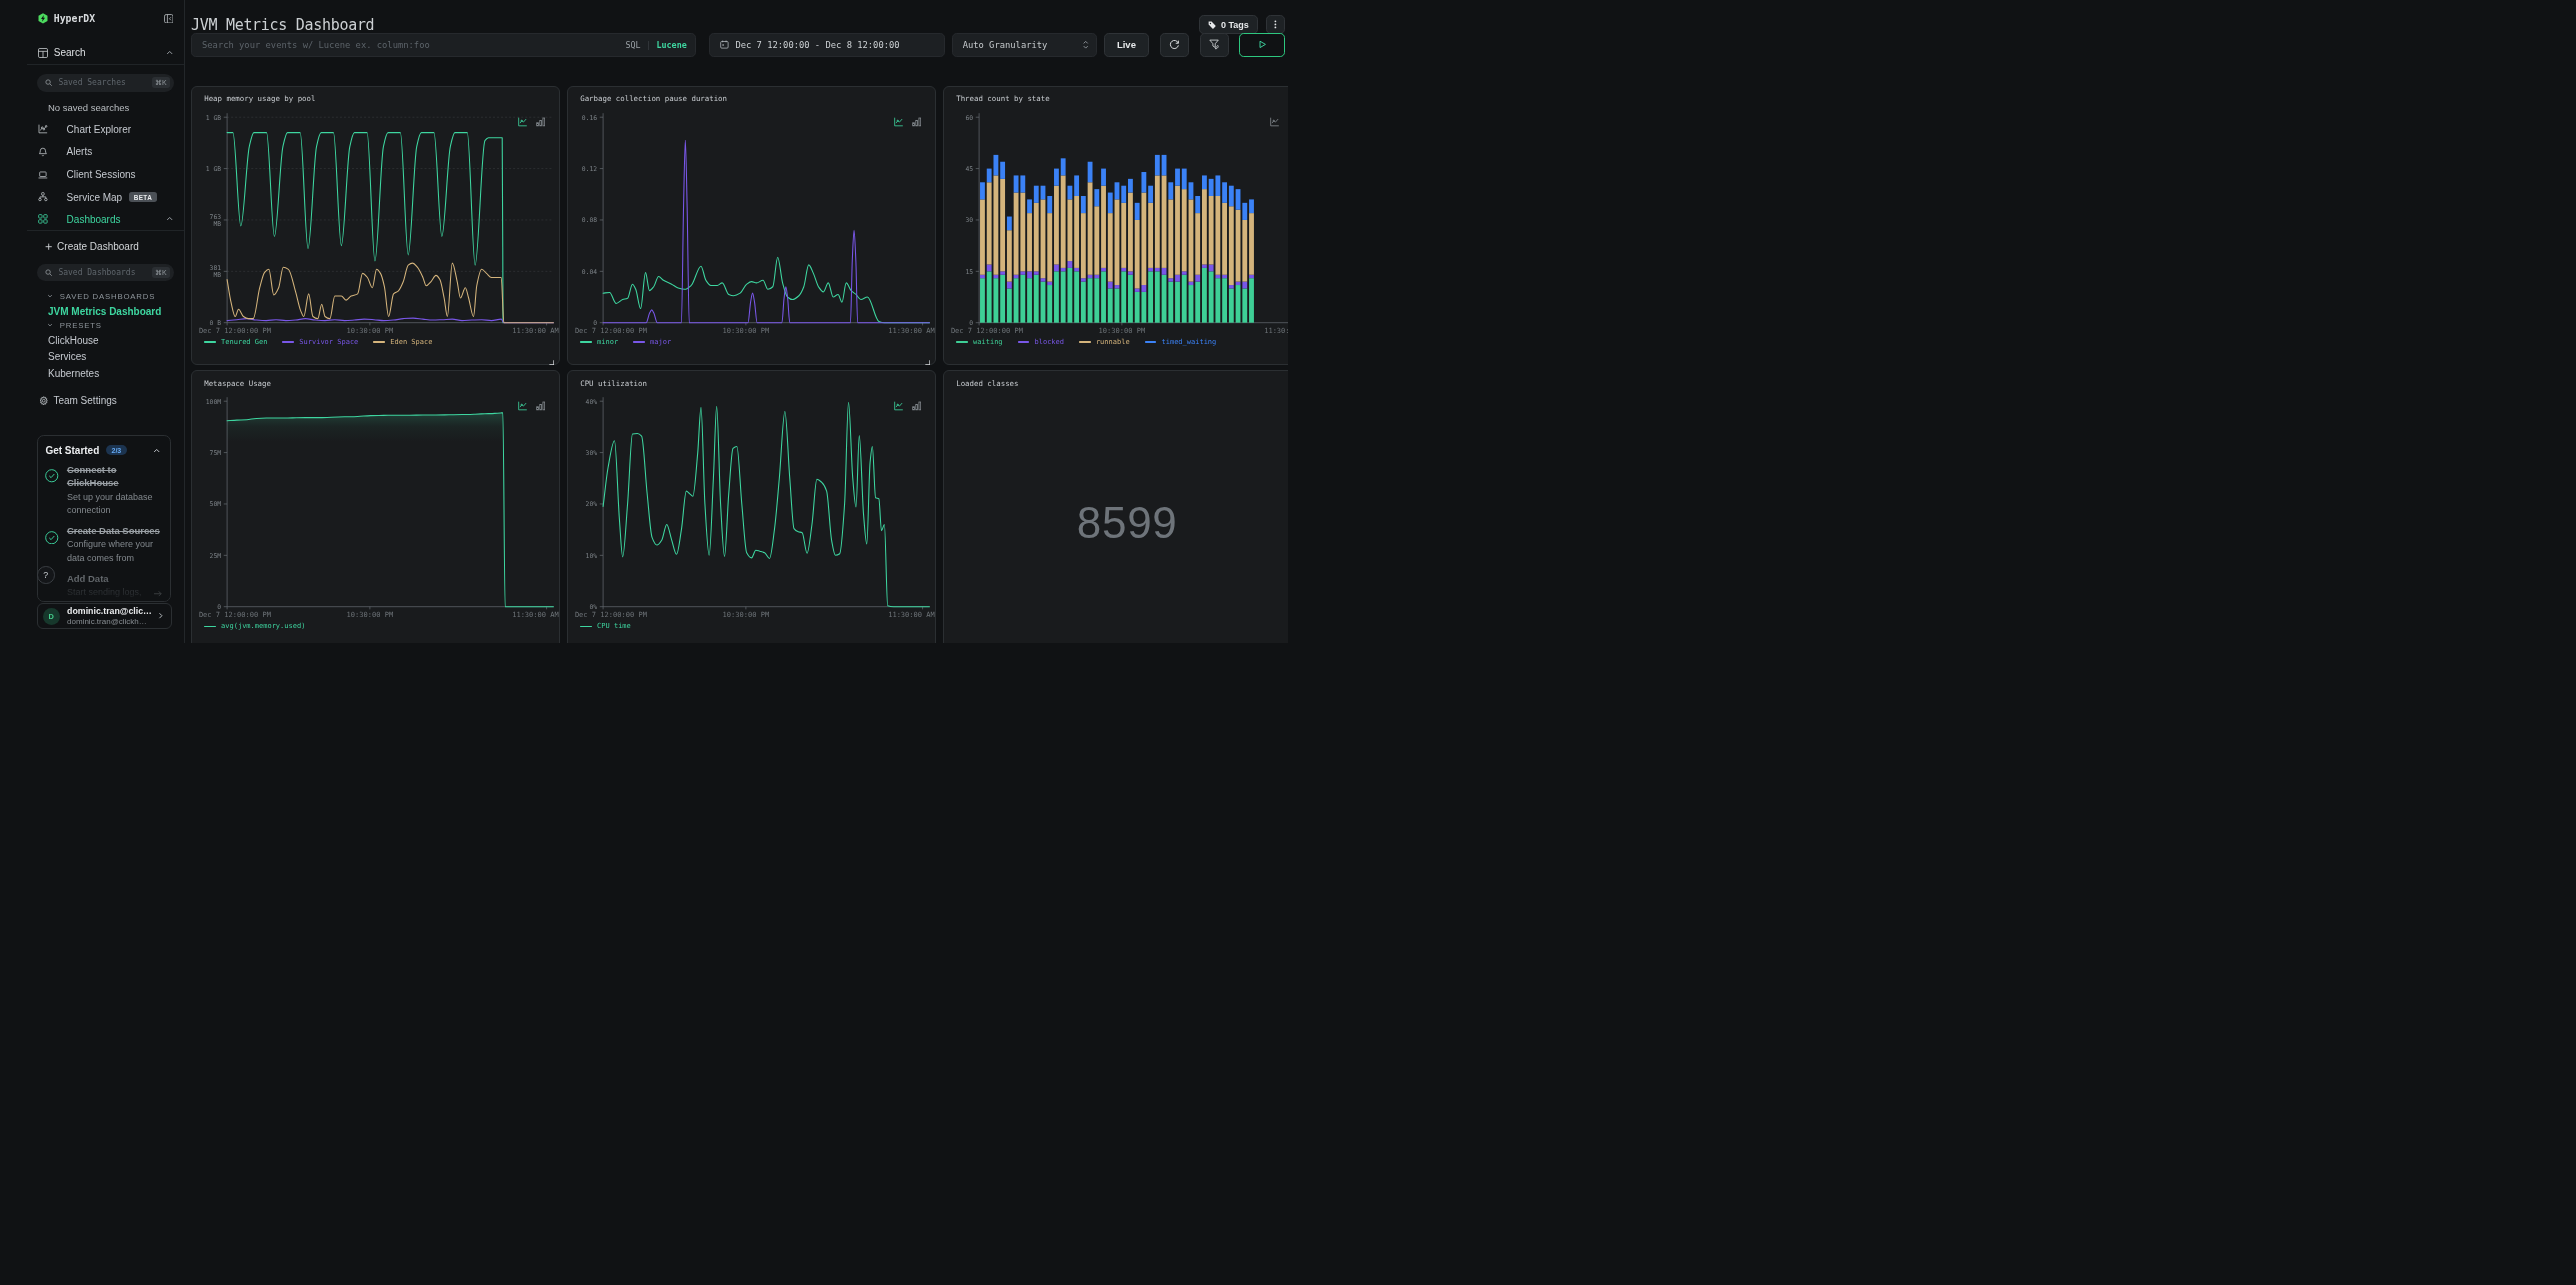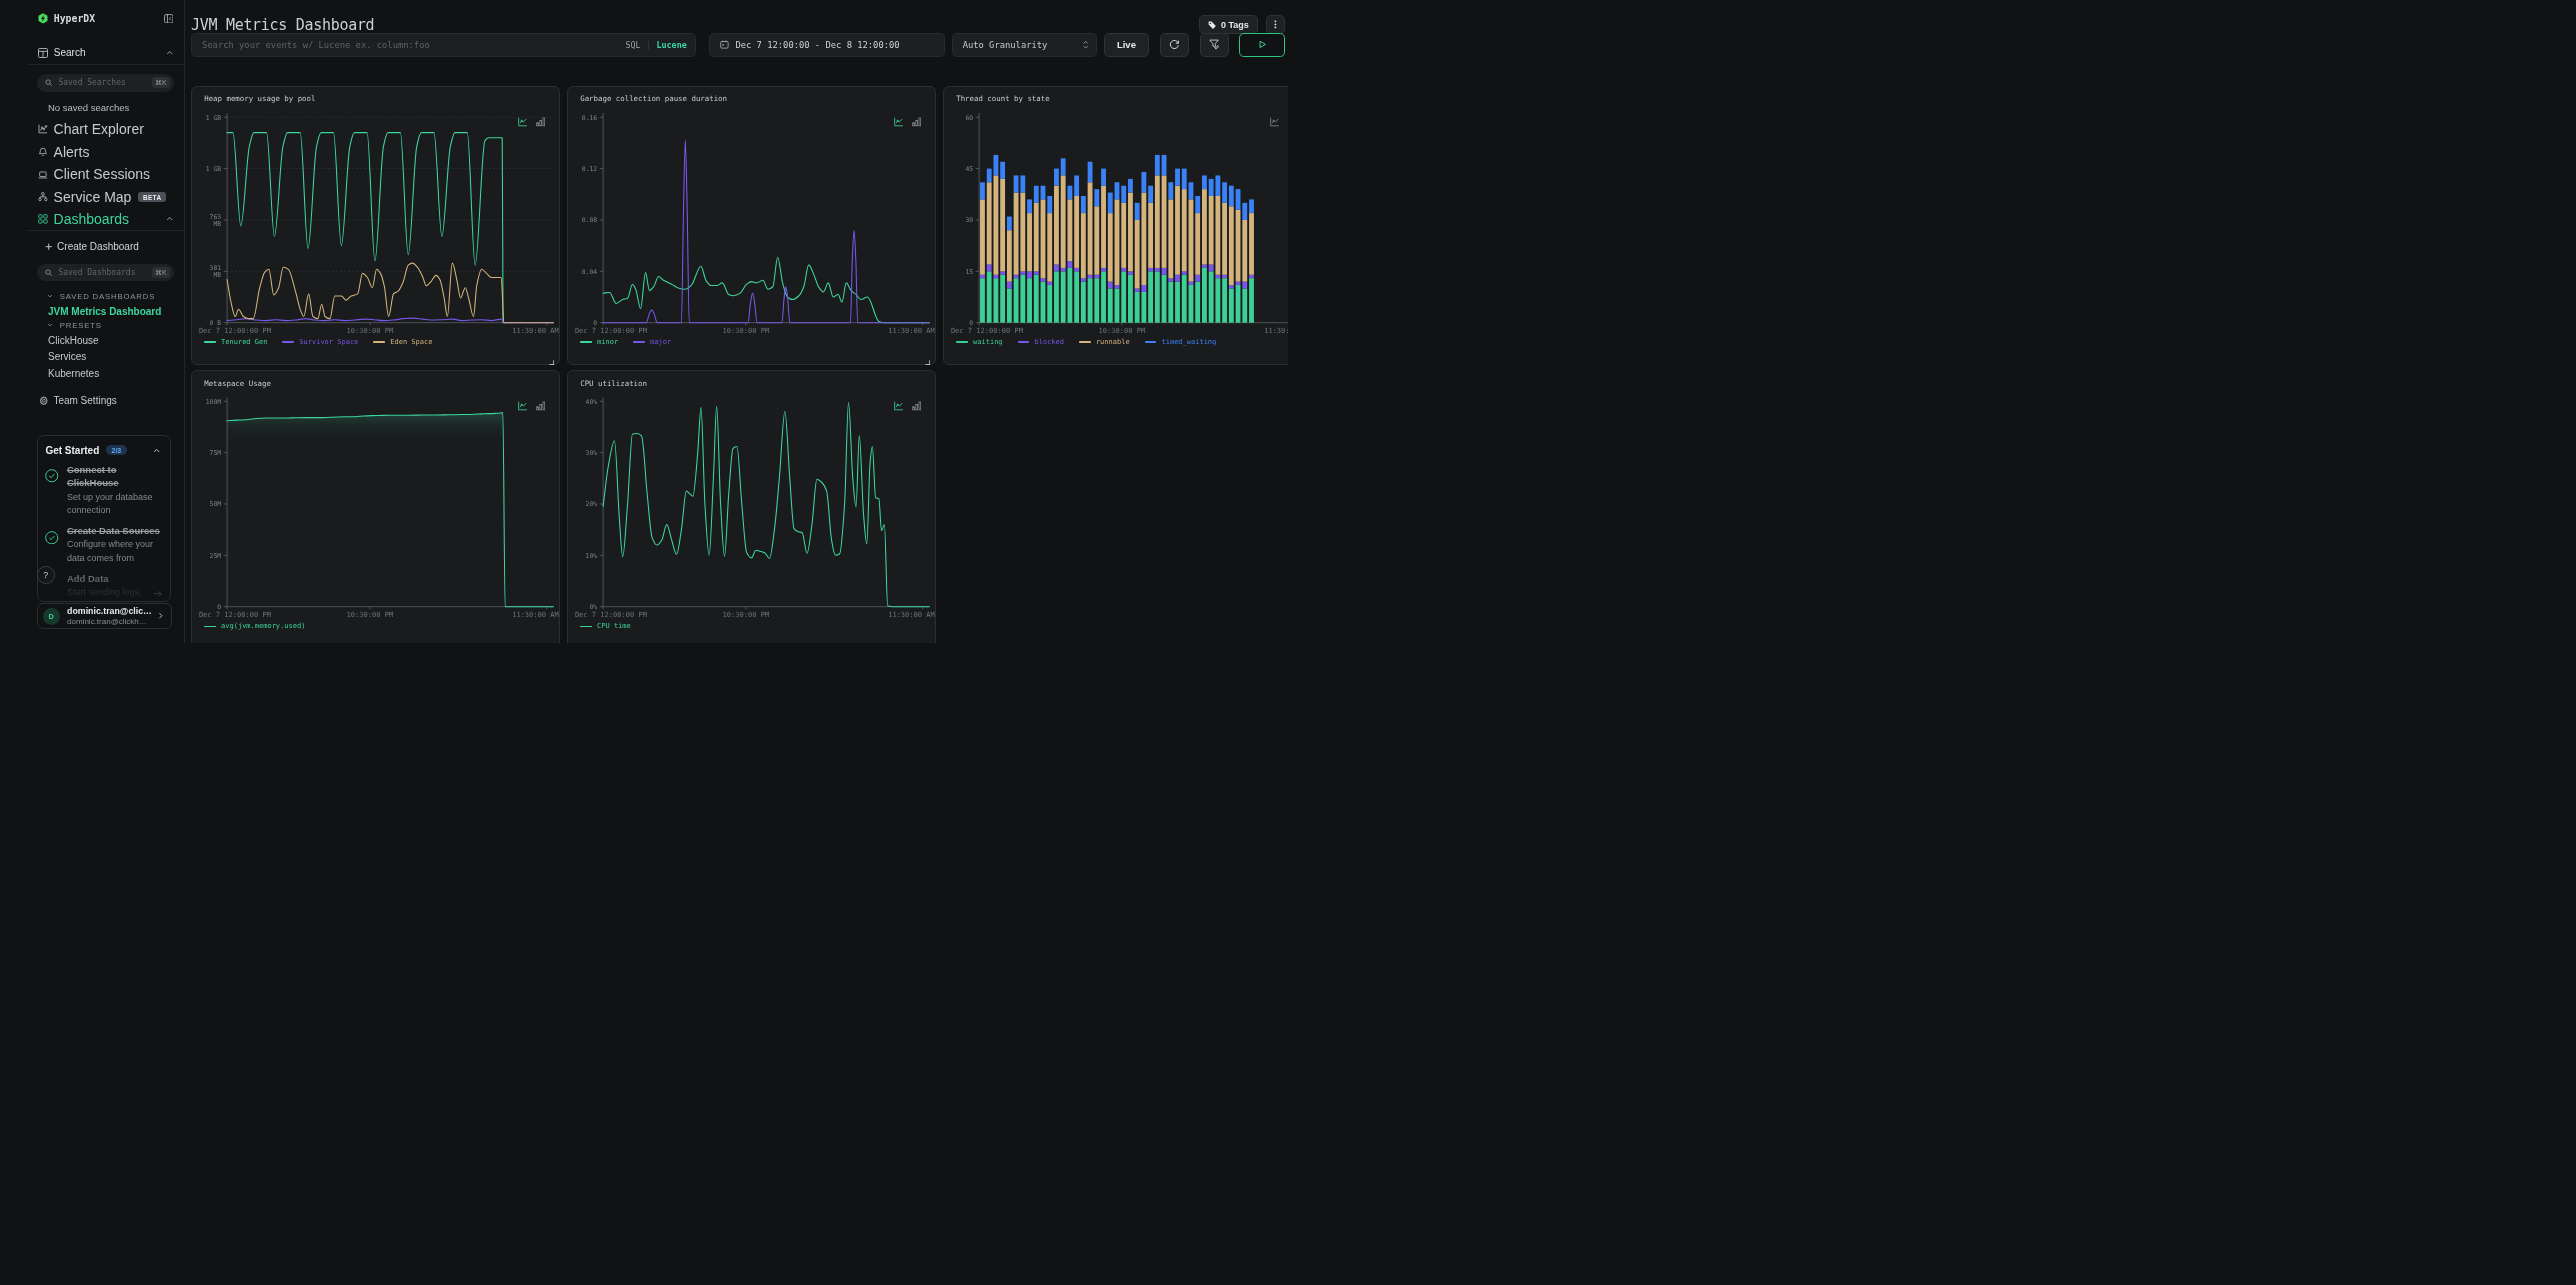--- a/index.html
+++ b/index.html
@@ -40,21 +40,21 @@
 
   .search-pill{display:flex;align-items:center;height:18px;margin:8.8px 10px 0 10px;background:#1e2124;border-radius:9.5px;padding:0 4px 0 8px;}
   .search-pill .mag{width:7.4px;height:7.4px;color:#8d9397;flex:none;}
   .search-pill .ph{font-family:var(--mono);font-size:8px;color:#5f666c;margin-left:6px;white-space:nowrap;}
   .search-pill .kbd{margin-left:auto;background:#2b2f33;color:#949a9f;border-radius:2.7px;font-size:7px;padding:1.4px 3.4px;font-family:var(--sans);}
 
   .no-saved{font-size:9.5px;color:#b9bdc1;margin:10px 0 0 21px;}
 
   .nav-item{display:flex;align-items:center;height:22.6px;padding:0 10.8px;cursor:pointer;}
   .nav-item .nav-icon{width:9.8px;height:9.8px;color:#c2c7cb;flex:none;}
-  .nav-item .nav-label{font-size:14px;color:#c6cad0;margin-left:6px;}
+  .nav-item .nav-label{font-size:10px;color:#c6cad0;margin-left:19px;}
   .nav-list{margin-top:5.4px;}
   .badge-beta{margin-left:6.8px;background:#4b5056;color:#e9ebed;font-size:6.4px;font-weight:bold;letter-spacing:0.4px;border-radius:2.7px;padding:1.7px 4.7px;}
   .nav-item.dash-header .nav-icon{color:var(--green);}
   .nav-item.dash-header .nav-label{color:var(--green);font-weight:500;}
   .nav-item.dash-header .sec-chev{margin-left:auto;width:7.4px;height:7.4px;color:#9ba1a6;}
 
   .create-dash{display:flex;align-items:center;height:20px;margin:5.4px 0 0 18px;cursor:pointer;}
   .create-dash .plus{width:7.4px;height:7.4px;color:#cdd1d4;}
   .create-dash .cd-label{font-size:10px;color:#d3d6d9;margin-left:4.7px;}
 
@@ -815,16 +815,23 @@
           <div class="legend">
             <span class="litem">
               <span class="dash" style="background:#3ed6a0"></span>
               <span class="llabel" style="color:#3ed6a0">CPU time</span>
             </span>
           </div>
           <div class="resize-corner"><svg viewBox="0 0 8 8" width="5.4" height="5.4" fill="none" stroke="currentColor" stroke-width="1.6">
               <path d="M7.2 0.5 V7.2 H0.5"></path>
             </svg></div>
         </div>
+        <div class="panel">
+          <div class="panel-title">Loaded classes</div>
+          <div class="bignum">8599</div>
+          <div class="resize-corner"><svg viewBox="0 0 8 8" width="5.4" height="5.4" fill="none" stroke="currentColor" stroke-width="1.6">
+              <path d="M7.2 0.5 V7.2 H0.5"></path>
+            </svg></div>
+        </div>
       </div>
   </div>
 </div>
 
 
 </body></html>

